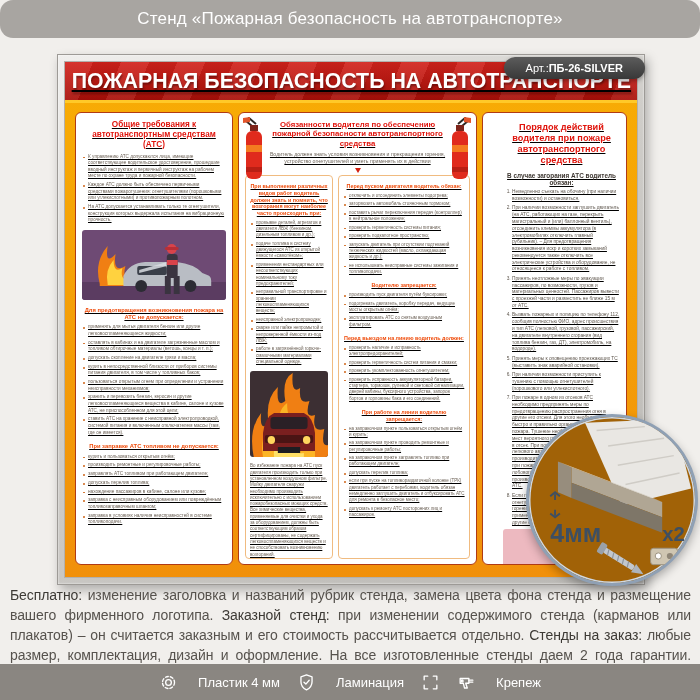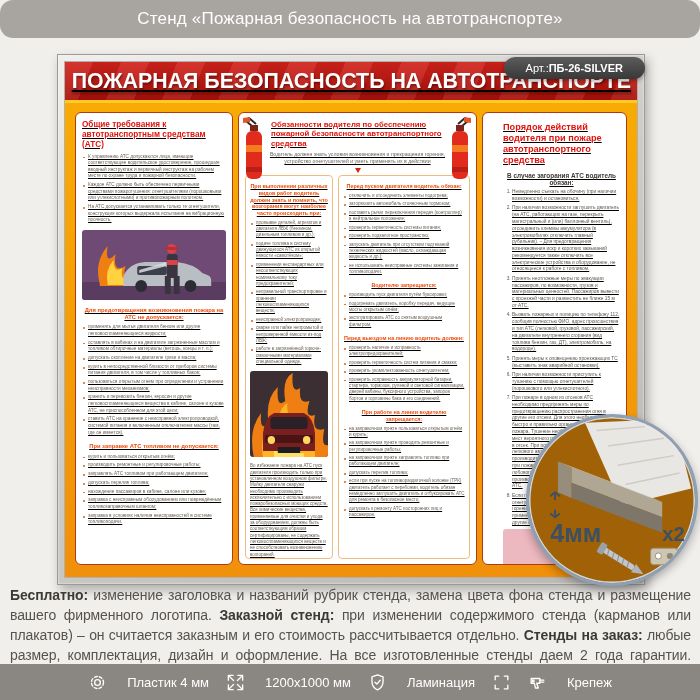--- a/index.html
+++ b/index.html
@@ -34,21 +34,21 @@
   .art-badge .code { font-weight:700; margin-left:0; }
 
   
   .columns { flex:1; display:flex; gap:5px; padding:9px 10px 12px; min-height:0; }
   .panel { background:#fff; border:1.5px solid #b03a14; border-radius:6px;
     padding:5px 6px; overflow:hidden; position:relative; display:flex; flex-direction:column; }
   .col1 { flex:0 0 158px; }
   .col2 { flex:0 0 239px; }
   .col3 { flex:1;padding-left:20px; }
 
-  .col-header { color:#e0140c; font-weight:700; text-align:left; line-height:1.2; margin:2px 0 3px; }
+  .col-header { color:#e0140c; font-weight:700; text-align:center; line-height:1.2; margin:2px 0 3px; }
   .col1 .col-header { font-size:8.2px; }
   .col2 .col-header { font-size:7.8px; padding:0 26px; }
   .col3 .col-header { font-size:9.2px; margin-top:4px; }
 
   .sec-header { color:#ef4b0a; font-weight:700; text-align:center; font-size:5.8px; line-height:1.25; margin:4px 0 2px; }
   .col2 .sec-header { font-size:5.4px; }
 
   ul.bul { list-style:none; margin:1px 0; }
   ul.bul li { font-size:4.7px; line-height:1.4; color:#6b6055; padding-left:6px; position:relative; margin-bottom:2.2px; }
   ul.bul li::before { content:""; position:absolute; left:1px; top:3px; width:1.8px; height:1.8px;
@@ -80,21 +80,21 @@
 
   
   .inset { position:absolute; left:526px; top:414px; width:172px; height:172px; border-radius:50%;
     background:#a16207; border:3px solid #8fa0b4; z-index:40; overflow:hidden;
     box-shadow:0 4px 10px rgba(0,0,0,.3), inset 0 0 0 1.5px #cfd8e2; }
   .inset svg { width:100%; height:100%; display:block; }
 
   
   .descr { position:absolute; left:10px; top:586px; width:681px; font-size:14px; line-height:1.42;
     color:#56524d; text-align:justify; letter-spacing:-.1px; }
-  .descr .b { font-weight:700; color:#3d3a35; }
+  .descr .b { font-weight:400; color:#3d3a35; }
 
   
   .footer-bar { position:absolute; left:0; top:664px; width:700px; height:36px; background:#8a8681;
     display:flex; align-items:center; justify-content:center; gap:17px; }
   .f-item { display:flex; align-items:center; gap:20px; color:#fff; font-size:13px; white-space:nowrap; }
   .f-item svg { width:19px; height:19px; stroke:#fff; fill:none; stroke-width:1.7; stroke-linecap:round; stroke-linejoin:round; }
 </style>
 </head>
 <body>
 
@@ -319,29 +319,20 @@
 <div class="footer-bar">
   <div class="f-item">
     <svg viewBox="0 0 24 24">
       <circle cx="12" cy="12" r="3.6"></circle>
       <circle cx="12" cy="12" r="7.6" stroke-dasharray="3.6 2.6"></circle>
     </svg>
     <span>Пластик 4 мм</span>
   </div>
   <div class="f-item">
     <svg viewBox="0 0 24 24">
-      <path d="M9 3 H3 V9 M3 3 L9.5 9.5"></path>
-        <path d="M15 3 H21 V9 M21 3 L14.5 9.5"></path>
-      <path d="M3 15 V21 H9 M3 21 L9.5 14.5"></path>
-        <path d="M21 15 V21 H15 M21 21 L14.5 14.5"></path>
-    </svg>
-    <span>1200x1000 мм</span>
-  </div>
-  <div class="f-item">
-    <svg viewBox="0 0 24 24">
       <path d="M12 2.5 L19 5 V11 C19 16 15.5 19.6 12 21.4 C8.5 19.6 5 16 5 11 V5 Z"></path>
       <path d="M8.8 11.6 L11.2 14 L15.4 9.2"></path>
     </svg>
     <span>Ламинация</span>
   </div>
   <div class="f-item">
     <svg viewBox="0 0 24 24">
       <path d="M4 8.5 V4 H8.5"></path>
         <path d="M15.5 4 H20 V8.5"></path>
         <path d="M20 15.5 V20 H15.5"></path>

